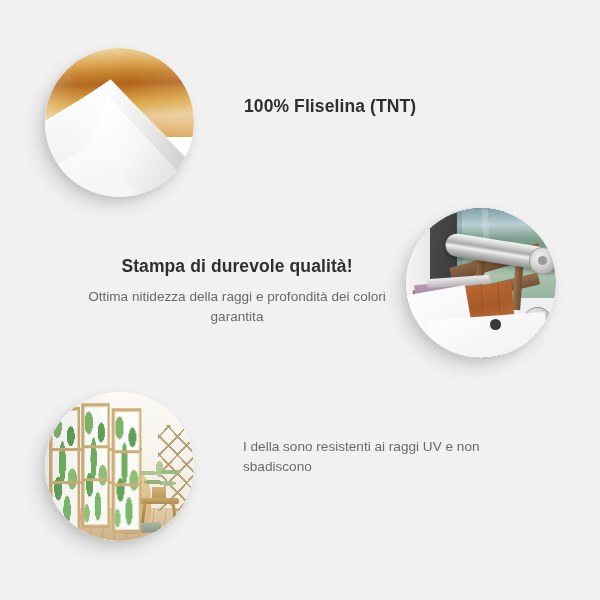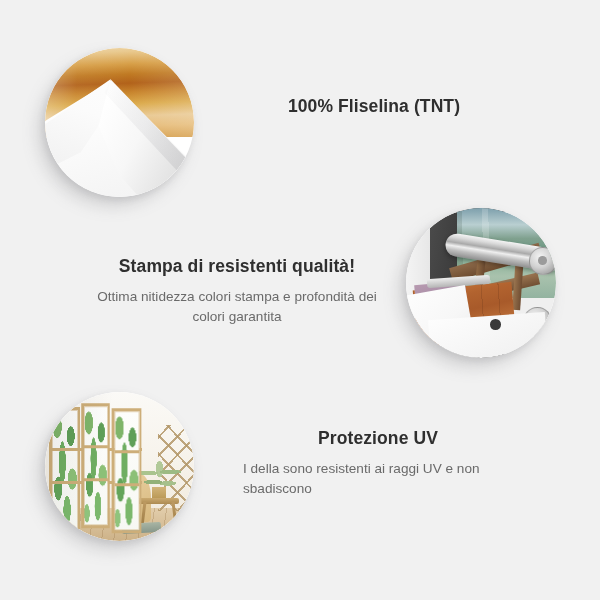--- a/index.html
+++ b/index.html
@@ -288,21 +288,20 @@
 
   
   .txt { position: absolute; }
   .txt h3 {
     margin: 0;
     font-size: 17.5px;
     font-weight: 700;
     color: #2f2f2f;
     letter-spacing: 0.1px;
     line-height: 1.25;
-    text-align: center;
   }
   .txt p {
     margin: 9px 0 0 0;
     font-size: 13.6px;
     font-weight: 400;
     color: #6a6a6a;
     line-height: 1.48;
   }
   .t1 { left: 244px; top: 96px; width: 260px; }
   .t2 { left: 86px;  top: 256px; width: 302px; text-align: center; }
@@ -348,22 +347,22 @@
         <div class="wheel-a"></div>
         <div class="wheel-b"></div>
         <div class="bar"></div>
         <div class="sheet"></div>
         <div class="sheet2"></div>
         <div class="knob"></div>
       </div>
     </div>
 
     <div class="txt t2">
-      <h3>Stampa di resistenti qualità!</h3>
-      <p>Ottima nitidezza colori stampa e profondità dei colori garantita</p>
+      <h3>Stampa di durevole qualità!</h3>
+      <p>Ottima nitidezza della raggi e profondità dei colori garantita</p>
     </div>
   </div>
 
   <div class="feature">
 
     <div class="media m3">
       <div class="media-inner">
         <div class="room"></div>
         <div class="floor"></div>
         <div class="trellis"></div>
@@ -377,18 +376,17 @@
         <div class="screen">
           <div class="panel p1"></div>
           <div class="panel p2"></div>
           <div class="panel p3"></div>
         </div>
         <div class="screen-shade"></div>
       </div>
     </div>
 
     <div class="txt t3">
-      <h3>Protezione UV</h3>
       <p>I della sono resistenti ai raggi UV e non sbadiscono</p>
     </div>
   </div>
 
 </div>
 
 </body></html>

